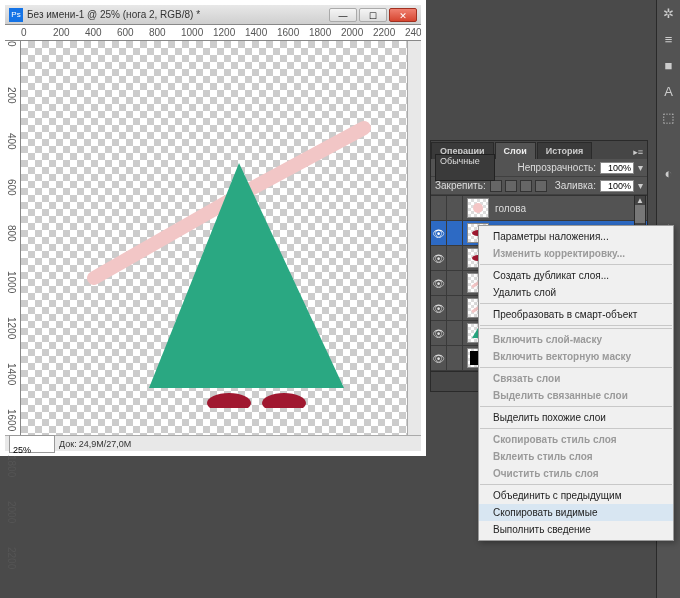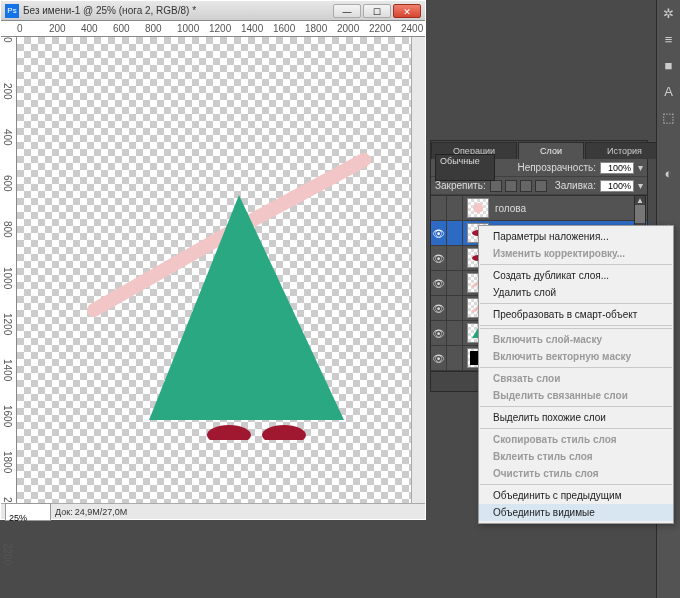--- a/index.html
+++ b/index.html
@@ -1,18 +1,18 @@
 <!DOCTYPE html>
 <html><head>
 <meta charset="utf-8">
 <style>
 * { margin: 0; padding: 0; box-sizing: border-box; font-family: Tahoma, sans-serif; font-size: 10px; }
 body { background: #4a4a4a; width: 680px; height: 598px; overflow: hidden; position: relative; }
 
-.doc-window { position: absolute; left: 0; top: 0; width: 426px; height: 520px; background: #535353; border: 1px solid #ffffff; }
+.doc-window { position: absolute; left: 0; top: 0; width: 426px; height: 456px; background: #535353; border: 5px solid #ffffff; }
 .titlebar { height: 20px; background: linear-gradient(#e8e8e8,#cfcfcf); display: flex; align-items: center; padding: 0 4px; border-bottom: 1px solid #888; }
 .titlebar .ps-icon { width: 14px; height: 14px; background: #1473e6; color: #fff; font-size: 8px; text-align: center; line-height: 14px; margin-right: 4px; }
 .titlebar .title { flex: 1; color: #333; font-size: 10px; }
 .winbtns { display: flex; gap: 2px; }
 .winbtn { width: 28px; height: 14px; font-size: 9px; text-align: center; line-height: 14px; background: linear-gradient(#f5f5f5,#ddd); border: 1px solid #aaa; border-radius: 2px; }
 .winbtn.close { background: linear-gradient(#f08070,#d64530); color: #fff; border-color: #a03020; }
 
 .ruler-h { height: 16px; background: #fff; border-bottom: 1px solid #888; display: flex; overflow: hidden; font-size: 7px; color: #555; position: relative; }
 .ruler-h span { position: absolute; top: 2px; }
 .ruler-v { width: 16px; background: #fff; border-right: 1px solid #888; position: absolute; left: 0; top: 36px; bottom: 16px; font-size: 7px; color: #555; writing-mode: vertical-lr; display: flex; }
@@ -22,21 +22,21 @@
 .checker { position: absolute; inset: 0; background-image: linear-gradient(45deg,#ccc 25%,transparent 25%),linear-gradient(-45deg,#ccc 25%,transparent 25%),linear-gradient(45deg,transparent 75%,#ccc 75%),linear-gradient(-45deg,transparent 75%,#ccc 75%); background-size: 14px 14px; background-position: 0 0,0 7px,7px -7px,-7px 0; background-color: #fff; }
 .artwork { position: absolute; left: 50%; top: 50%; transform: translate(-50%,-50%); width: 340px; height: 340px; }
 
 .scrollbar-v { position: absolute; right: 0; top: 36px; bottom: 16px; width: 14px; background: #e8e8e8; border-left: 1px solid #aaa; }
 .scrollbar-h { position: absolute; left: 0; right: 0; bottom: 0; height: 16px; background: #e8e8e8; border-top: 1px solid #aaa; display: flex; align-items: center; }
 .zoom-box { width: 46px; height: 14px; background: #fff; border: 1px solid #999; margin: 0 4px; font-size: 9px; padding: 8px 3px; line-height: 12px; }
 .status-text { font-size: 9px; color: #333; }
 
 .panel-stack { position: absolute; left: 430px; top: 140px; width: 218px; background: #535353; border: 1px solid #2a2a2a; }
 .panel-tabs { display: flex; background: #464646; height: 18px; align-items: flex-end; }
-.ptab { padding: 3px 21px; font-size: 9px; color: #ccc; background: #3a3a3a; border: 1px solid #2a2a2a; border-bottom: none; margin-right: 1px; }
+.ptab { padding: 3px 8px; font-size: 9px; color: #ccc; background: #3a3a3a; border: 1px solid #2a2a2a; border-bottom: none; margin-right: 1px; font-weight: bold; }
 .ptab.active { background: #535353; color: #eee; }
 .panel-menu-icon { margin-left: auto; color: #ccc; padding: 2px 4px; font-size: 9px; }
 
 .panel-row { display: flex; align-items: center; height: 18px; padding: 0 4px; color: #ddd; font-size: 9px; gap: 4px; background: #535353; border-bottom: 1px solid #404040; }
 .dropdown { background: #3a3a3a; border: 1px solid #222; color: #ddd; padding: 1px 14px 14px 4px; font-size: 9px; position: relative; }
 .num-input { width: 34px; background: #fff; color: #000; border: 1px solid #888; font-size: 9px; padding: 0 2px; text-align: right; }
 .lock-icons { display: flex; gap: 3px; }
 .lock-icons span { width: 12px; height: 12px; background: #666; border: 1px solid #333; }
 
 .layers-list { background: #535353; max-height: 200px; overflow: hidden; border-top: 1px solid #333; }
@@ -261,21 +261,22 @@
     <div class="cm-item disabled">Связать слои</div>
     <div class="cm-item disabled">Выделить связанные слои</div>
     <div class="cm-sep"></div>
     <div class="cm-item">Выделить похожие слои</div>
     <div class="cm-sep"></div>
     <div class="cm-item disabled">Скопировать стиль слоя</div>
     <div class="cm-item disabled">Вклеить стиль слоя</div>
     <div class="cm-item disabled">Очистить стиль слоя</div>
     <div class="cm-sep"></div>
     <div class="cm-item">Объединить с предыдущим</div>
-    <div class="cm-item hover">Объединить видимые</div>
+    <div class="cm-item hover">Скопировать видимые</div>
+    <div class="cm-item">Выполнить сведение</div>
   </div>
 
 <div class="right-toolbar" id="rtb">
     <div class="rt-icon">✲</div>
     <div class="rt-icon">≡</div>
     <div class="rt-icon">■</div>
     <div class="rt-icon">A</div>
     <div class="rt-icon">⬚</div>
     <div class="rt-gap"></div>
     <div class="rt-icon">◐</div>

